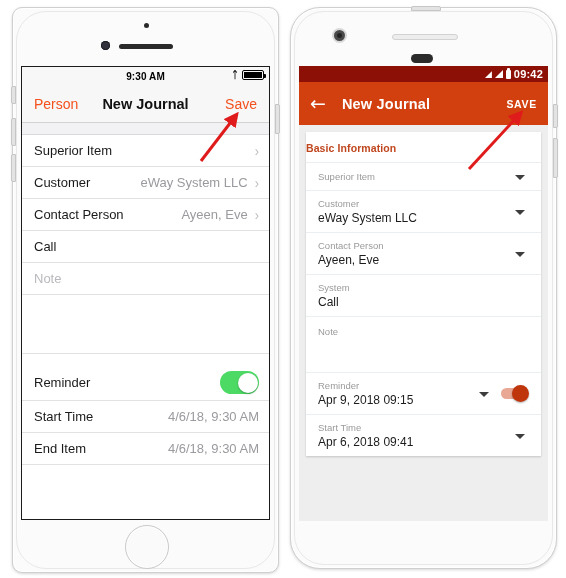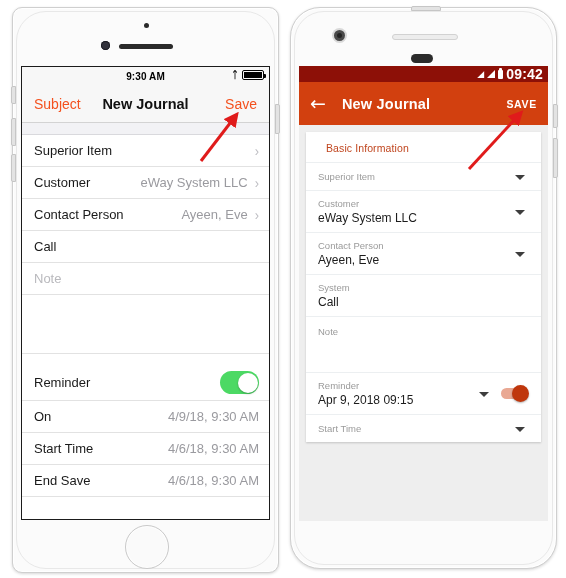--- a/index.html
+++ b/index.html
@@ -224,21 +224,21 @@
     border-bottom: 8px solid #fff;
     display: block;
   }
   .battv {
     width: 5px; height: 9px; background: #fff; border-radius: 1px; position: relative;
   }
   .battv::before {
     content: ""; position: absolute; left: 1px; top: -2px;
     width: 3px; height: 2px; background: #fff; border-radius: 1px 1px 0 0;
   }
-  .and-clock { font-size: 14px; font-weight: bold; letter-spacing: 0.2px; }
+  .and-clock { font-size: 11px; font-weight: bold; letter-spacing: 0.2px; }
 
   .and-appbar {
     height: 43px;
     background: #d2400f;
     display: flex; align-items: center;
     padding: 0 11px;
     color: #fff;
   }
   .and-back {
     font-size: 19px; line-height: 1; margin-right: 16px; cursor: pointer;
@@ -249,24 +249,25 @@
     margin-left: auto; font-size: 10.5px; font-weight: bold; letter-spacing: 0.7px;
     cursor: pointer;
   }
 
   .and-card {
     margin: 7px 7px 0 7px;
     background: #fff;
     box-shadow: 0 1px 2px rgba(0,0,0,0.18);
   }
   .and-section-title {
-    padding: 10px 12px 8px 20px;
+    padding: 10px 12px 8px 0;
     font-size: 10.5px;
     color: #c0461f;
     letter-spacing: 0.1px;
+    font-weight: bold;
   }
   .and-field {
     border-top: 1px solid #eceff1;
     padding: 6px 12px 6px 12px;
     min-height: 28px;
     display: flex; align-items: center;
     position: relative;
     cursor: pointer;
     box-sizing: border-box;
   }
@@ -321,21 +322,21 @@
         <div class="ios-time">9:30 AM</div>
         <div class="ios-status-right">
           <span class="bt-icon">ᛏ</span>
           <span class="batt">
               <i></i>
             </span>
         </div>
       </div>
 
       <div class="ios-navbar">
-        <div class="ios-nav-btn">Subject</div>
+        <div class="ios-nav-btn">Person</div>
         <div class="ios-nav-title">New Journal</div>
         <div class="ios-nav-btn">Save</div>
       </div>
 
       <div class="ios-gap"></div>
 
       <div class="ios-list">
 
         <div class="ios-row">
           <span class="lbl">Superior Item</span>
@@ -366,32 +367,28 @@
 
         <div class="ios-sep-block"></div>
 
         <div class="ios-row tall">
           <span class="lbl">Reminder</span>
           <span class="ios-switch">
               <span class="knob"></span>
             </span>
         </div>
 
-        <div class="ios-row">
-          <span class="lbl">On</span>
-          <span class="val">4/9/18, 9:30 AM</span>
-        </div>
 
         <div class="ios-row">
           <span class="lbl">Start Time</span>
           <span class="val">4/6/18, 9:30 AM</span>
         </div>
 
         <div class="ios-row">
-          <span class="lbl">End Save</span>
+          <span class="lbl">End Item</span>
           <span class="val">4/6/18, 9:30 AM</span>
         </div>
 
       </div>
     </div>
   </div>
 
   <div class="phone phone-android">
     <div class="phone-inner-ring"></div>
     <div class="sidebtn and-power"></div>
@@ -468,20 +465,21 @@
           </span>
           <span class="caret"></span>
           <span class="and-switch">
               <span class="knob"></span>
             </span>
         </div>
 
         <div class="and-field">
           <span class="fcol">
             <span class="flabel">Start Time</span>
+            <span class="fvalue">Apr 6, 2018  09:41</span>
           </span>
           <span class="caret"></span>
         </div>
 
       </div>
     </div>
   </div>
 
   <svg class="arrow-svg" style="left:183px; top:106px;" width="80" height="62" viewBox="0 0 80 62">
     <defs>

